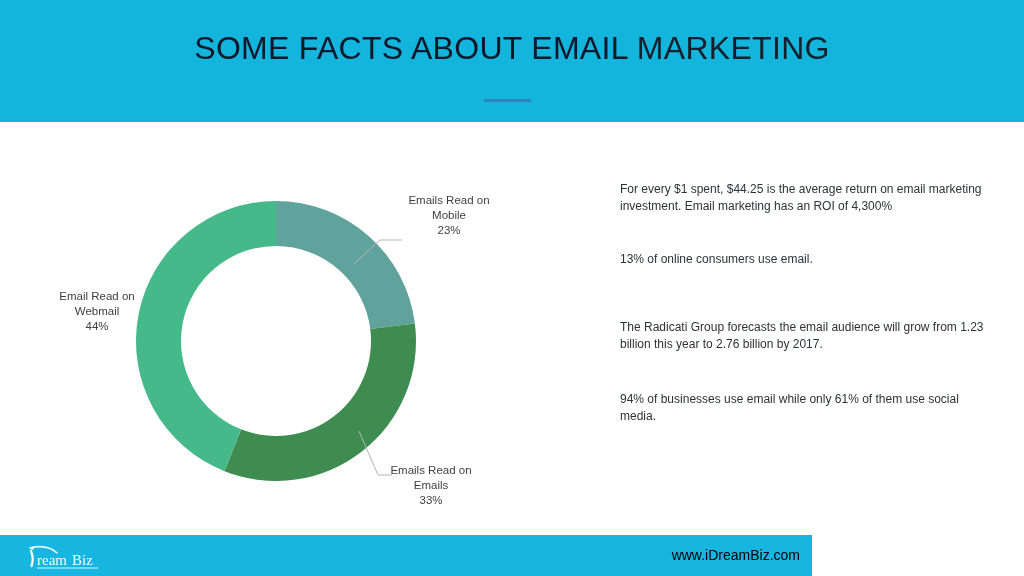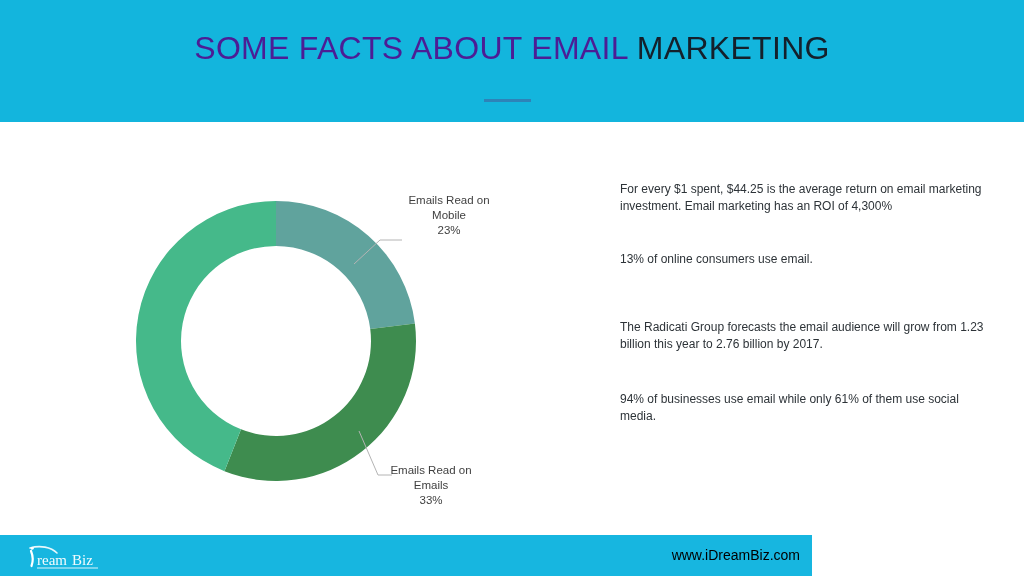--- a/index.html
+++ b/index.html
@@ -28,21 +28,21 @@
     position: absolute;
     left: 0;
     top: 30px;
     width: 1024px;
     text-align: center;
     font-size: 32px;
     font-weight: 400;
     letter-spacing: 0.3px;
     white-space: nowrap;
   }
-  .title-light { color: #4c1d95; }
+  .title-light { color: #0f172a; }
   .title-dark  { color: #14202b; }
   #title-rule {
     position: absolute;
     left: 484px;
     top: 99px;
     width: 47px;
     height: 3px;
     background: #2d83b8;
   }
 
@@ -169,20 +169,25 @@
       <div>Mobile</div>
       <div>23%</div>
     </div>
 
     <div class="chart-label" id="label-desktop">
       <div>Emails Read on</div>
       <div>Emails</div>
       <div>33%</div>
     </div>
 
+    <div class="chart-label" id="label-webmail">
+      <div>Email Read on</div>
+      <div>Webmail</div>
+      <div>44%</div>
+    </div>
   </div>
 
   <div id="facts">
 
     <div class="fact-row" style="top:0px;">
       <div class="fact-icon">
         <svg width="18" height="18" viewBox="0 0 18 18">
           <circle cx="7.6" cy="7.6" r="4.3" fill="none" stroke="#ffffff" stroke-width="1.7"></circle>
           <line x1="10.9" y1="10.9" x2="15.2" y2="15.2" stroke="#ffffff" stroke-width="2" stroke-linecap="round"></line>
         </svg>

